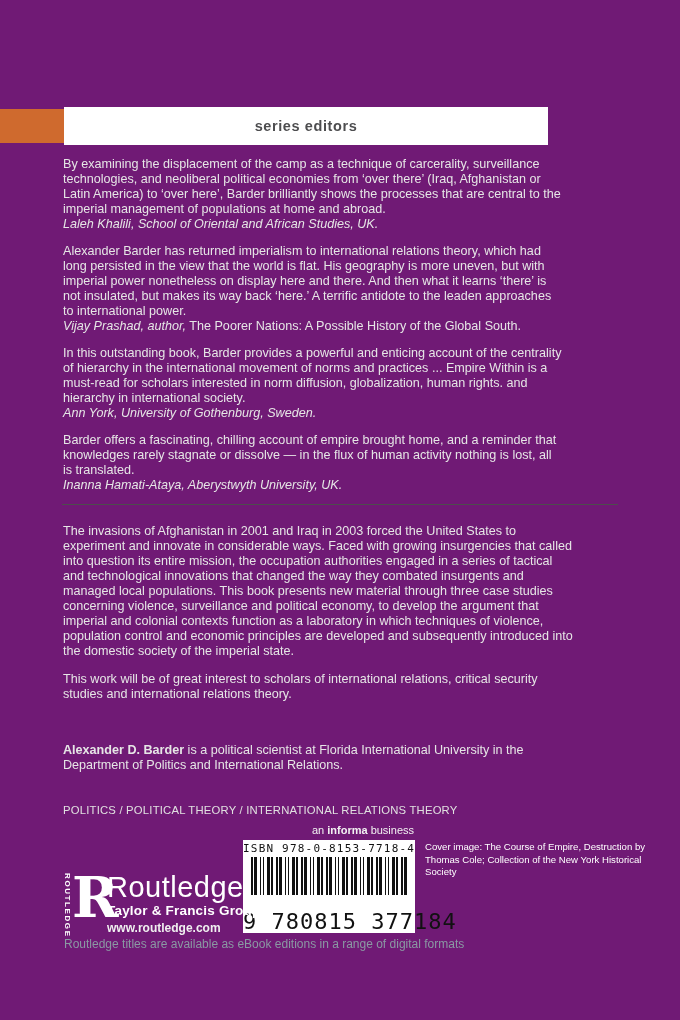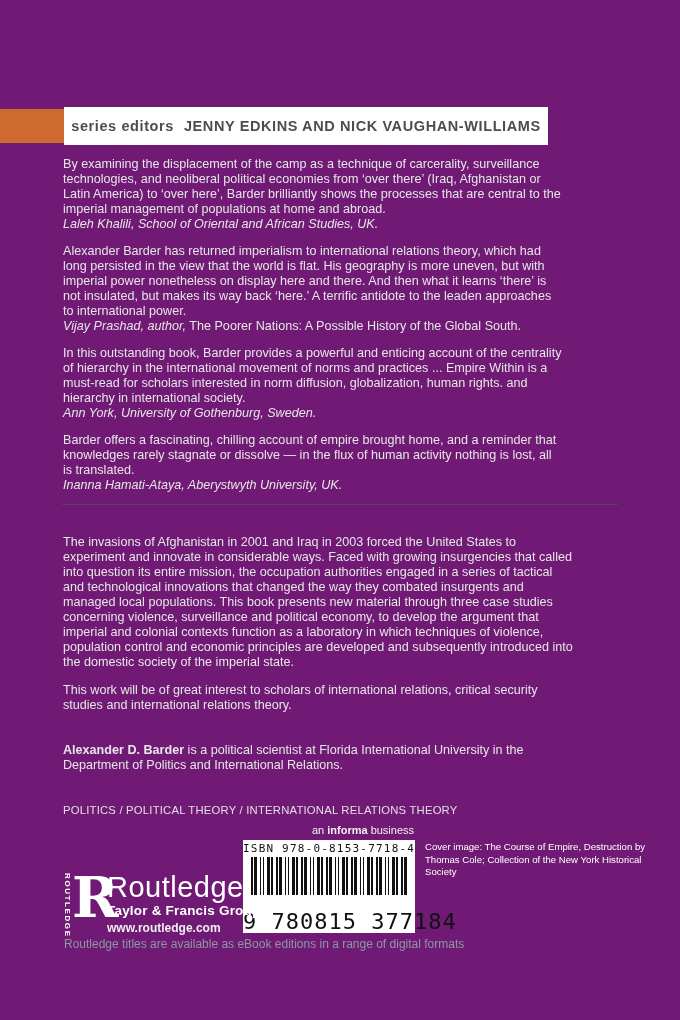--- a/index.html
+++ b/index.html
@@ -12,21 +12,21 @@
   .series-bar .accent{position:absolute;left:0;top:2px;width:64px;height:34px;background:#cf6a2e;}
   .series-bar .white{position:absolute;left:64px;top:0;width:484px;height:38px;background:#ffffff;
     display:flex;align-items:center;justify-content:center;gap:10px;
     color:#4d4d4f;font-weight:bold;font-size:14.5px;letter-spacing:.6px;}
   
   .quotes{position:absolute;left:63px;top:157px;width:500px;font-size:12.6px;line-height:15px;}
   .quote-block{margin:0 0 12px 0;}
   .attribution{font-style:italic;}
   .attribution .roman{font-style:normal;}
   .divider{position:absolute;left:62px;top:504px;width:556px;height:1px;background:#4d4d4d;}
-  .description{position:absolute;left:63px;top:535px;width:512px;font-size:12.6px;line-height:15px;}
+  .description{position:absolute;left:63px;top:524px;width:512px;font-size:12.6px;line-height:15px;}
   .description p{margin:0 0 13px 0;}
   .bio{position:absolute;left:63px;top:743px;width:512px;font-size:12.6px;line-height:15px;}
   .bio .name{font-weight:bold;}
   .categories{position:absolute;left:63px;top:804px;width:560px;font-size:11.3px;
     letter-spacing:.2px;color:#e0e0e0;}
   .informa{position:absolute;left:243px;top:824px;width:240px;text-align:center;
     font-size:11px;color:#f2f2f2;}
   .informa b{font-weight:bold;}
   
   .barcode{position:absolute;left:243px;top:840px;width:172px;height:93px;background:#ffffff;
@@ -57,21 +57,20 @@
 </style>
 </head>
 <body>
 
 <div class="cover">
 
   <div class="series-bar">
     <div class="accent"></div>
     <div class="white">
       <span>series editors</span>
-      <span>JENNY EDKINS AND NICK VAUGHAN-WILLIAMS</span>
     </div>
   </div>
 
   <div class="quotes">
     <div class="quote-block">
       <div>By examining the displacement of the camp as a technique of carcerality, surveillance technologies, and neoliberal political economies from ‘over there’ (Iraq, Afghanistan or Latin America) to ‘over here’, Barder brilliantly shows the processes that are central to the imperial management of populations at home and abroad.</div>
       <div class="attribution"><span>Laleh Khalili, School of Oriental and African Studies, UK.</span></div>
     </div>
     <div class="quote-block">
       <div>Alexander Barder has returned imperialism to international relations theory, which had long persisted in the view that the world is flat. His geography is more uneven, but with imperial power nonetheless on display here and there. And then what it learns ‘there’ is not insulated, but makes its way back ‘here.’ A terrific antidote to the leaden approaches to international power.</div>

